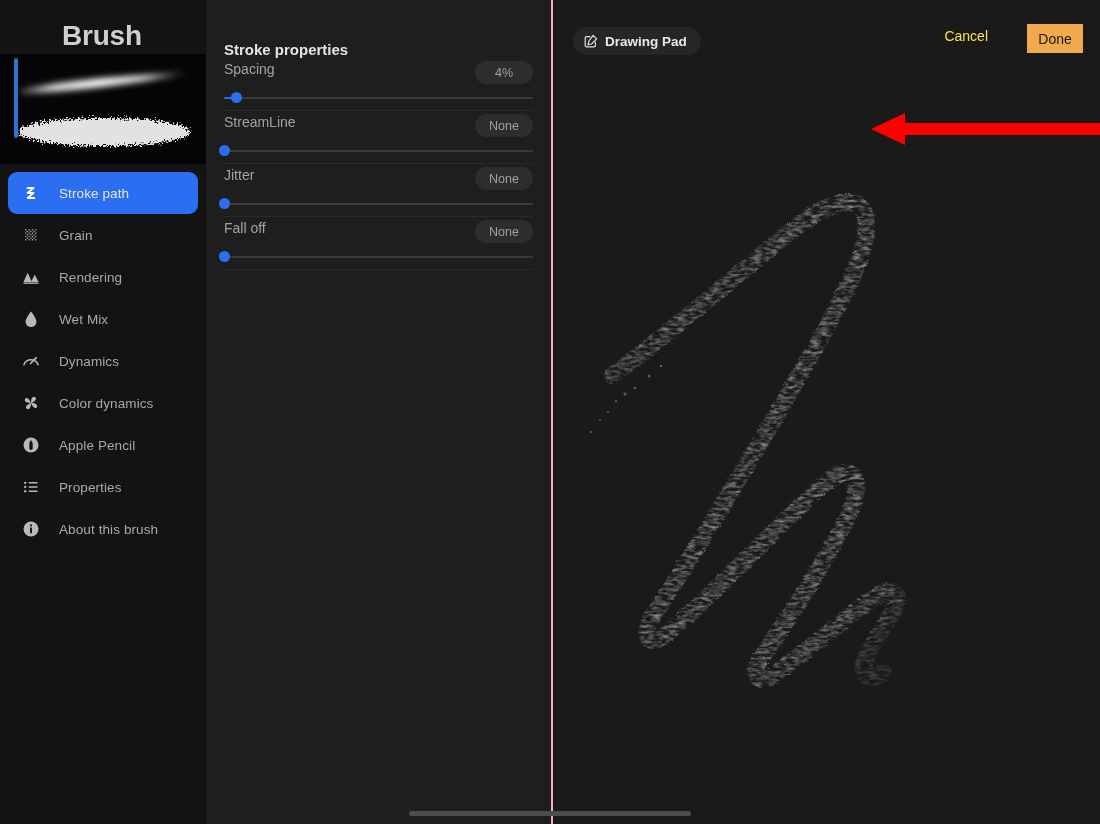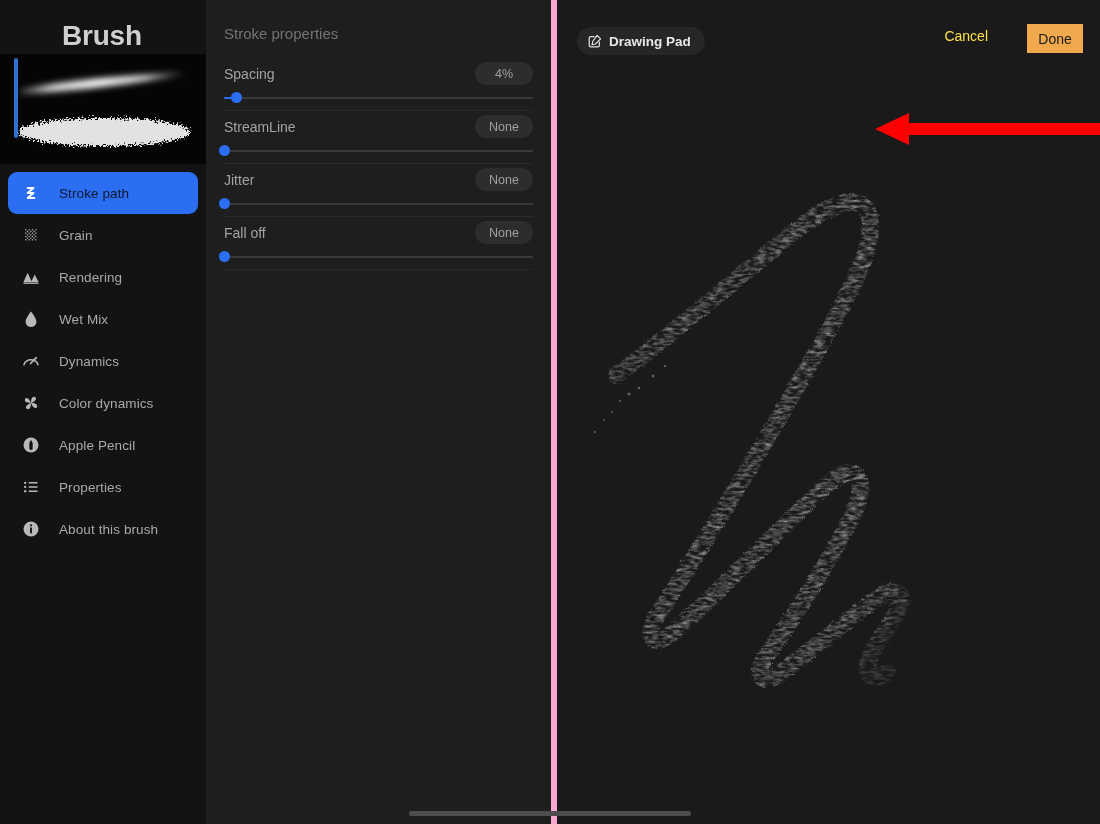--- a/index.html
+++ b/index.html
@@ -106,53 +106,52 @@
     color: #b8b8b8;
   }
   .nav-item.active .nav-icon { color: #ffffff; }
   .nav-icon svg { display: block; }
   .nav-label {
     margin-left: 17px;
     font-size: 13.5px;
     color: #a9a9a9;
     letter-spacing: 0.1px;
   }
-  .nav-item.active .nav-label { color: #0f172a; }
+  .nav-item.active .nav-label { color: #e5e5e5; }
 
   
   #props-panel {
     position: relative;
     width: 345px;
     flex: 0 0 345px;
     height: 824px;
     background: #1e1e1e;
   }
   #props-title {
     position: absolute;
     left: 18px;
-    top: 25px;
+    top: 41px;
     font-size: 15px;
-    font-weight: normal;
-    color: #737373;
+    font-weight: bold;
+    color: #e5e5e5;
   }
   #slider-list {
     position: absolute;
     left: 0;
     top: 58px;
     width: 345px;
   }
   .slider-row {
     position: relative;
     height: 53px;
     padding: 0 18px 0 18px;
   }
   .slider-head {
     position: relative;
     display: flex;
-    align-items: center;
     justify-content: space-between;
     height: 28px;
     padding-top: 3px;
   }
   .slider-label {
     font-size: 14px;
     color: #a3a3a3;
   }
   .slider-pill {
     min-width: 58px;
@@ -208,21 +207,21 @@
     height: 1px;
     background: #2a2a2a;
   }
 
   
   #canvas-area {
     position: relative;
     flex: 1 1 auto;
     height: 824px;
     background: #1a1a1a;
-    border-left: 6px solid #f9a8d4;
+    border-left: 2px solid #f9a8d4;
   }
 
   #pad-button {
     position: absolute;
     left: 20px;
     top: 27px;
     height: 28px;
     display: flex;
     align-items: center;
     gap: 7px;

